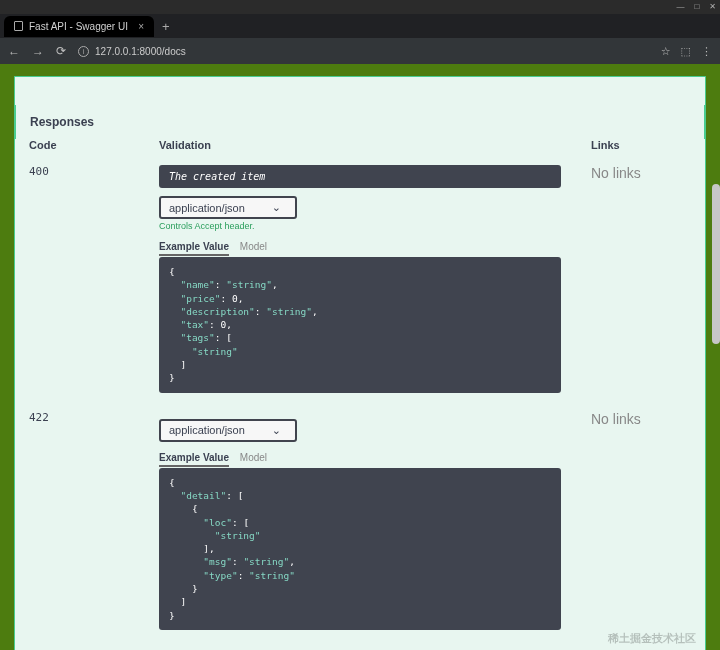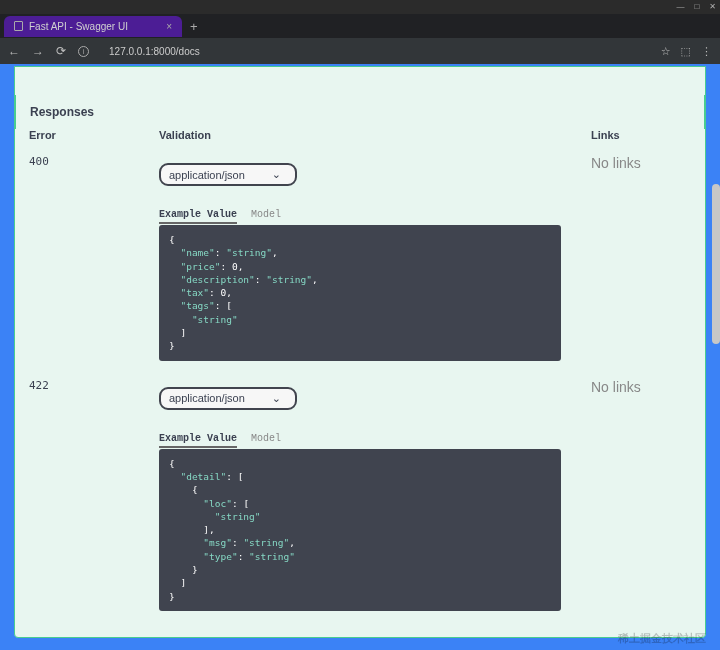--- a/index.html
+++ b/index.html
@@ -1,53 +1,53 @@
 <!DOCTYPE html>
 <html><head>
 <meta charset="utf-8">
 <style>
 * { margin: 0; padding: 0; box-sizing: border-box; }
 body { font-family: -apple-system, BlinkMacSystemFont, "Segoe UI", sans-serif; background: #fff; font-size: 13px; color: #3b4151; }
 .browser-frame { width: 720px; height: 650px; background: #fff; display: flex; flex-direction: column; }
 .titlebar { background: #2b2b2b; height: 14px; display: flex; justify-content: flex-end; align-items: center; padding: 0 4px; gap: 10px; }
 .titlebar span { color: #b0b0b0; font-size: 8px; line-height: 1; }
 .tab-strip { background: #202124; display: flex; align-items: center; height: 24px; padding-left: 4px; }
-.tab { background: #4c1d95; color: #d0d0d0; font-size: 10px; padding: 5px 10px; border-radius: 6px 6px 0 0; display: flex; align-items: center; gap: 6px; width: 178px; }
+.tab { background: #000000; color: #d0d0d0; font-size: 10px; padding: 5px 10px; border-radius: 6px 6px 0 0; display: flex; align-items: center; gap: 6px; width: 150px; }
 .tab .doc-icon { width: 9px; height: 10px; border: 1px solid #aaa; border-radius: 1px; display:inline-block; }
 .tab .close { margin-left: auto; font-size: 10px; color: #aaa; }
 .tab-new { color: #aaa; font-size: 13px; padding: 0 8px; }
 .addr-bar { background: #323639; display: flex; align-items: center; height: 26px; padding: 0 8px; gap: 12px; }
 .addr-bar .nav-icon { color: #bbb; font-size: 12px; }
-.addr-bar .url-field { flex: 1; display: flex; align-items: flex-end; gap: 20px; color: #ccc; font-size: 10px; }
+.addr-bar .url-field { flex: 1; display: flex; align-items: flex-end; gap: 6px; color: #ccc; font-size: 10px; }
 .addr-bar .info-circle { width: 11px; height: 11px; border: 1px solid #aaa; border-radius: 50%; display:flex; align-items:center; justify-content:center; font-size:7px; color:#aaa;}
 .addr-bar .right-icons { display: flex; gap: 10px; color: #bbb; font-size: 11px; }
-.page { flex: 1; overflow: auto; background: #3b82f6; padding: 2px 14px; position: relative; }
+.page { flex: 1; overflow: auto; background: #4d7c0f; padding: 12px 14px; position: relative; }
 .panel { border: 1px solid #49cc90; border-radius: 0 0 4px 4px; background: #e8f6f0; margin-bottom: 16px; }
 .top-space { height: 28px; background: #e8f6f0; }
 .responses-header { padding: 10px 14px; font-size: 12px; color: #3b4151; font-weight: 700; border-right: 1px solid #49cc90; border-left: 1px solid #49cc90;}
 .responses-table { width: 100%; padding: 0 14px 12px 14px; }
 .row-h, .row { display: flex; gap: 10px; }
 .col-code { width: 120px; font-size: 11px; }
 .col-desc { flex: 1; font-size: 11px; }
 .col-links { width: 100px; font-size: 11px; margin-left: 20px; }
 .row-h { color: #3b4151; font-weight: 700; padding-bottom: 10px; }
 .row { padding: 4px 0 14px 0; }
 .code-val { font-family: monospace; font-size: 11px; color: #3b4151; }
 .desc-bar { background: #40444f; color: #fff; font-family: monospace; font-size: 10px; padding: 6px 10px; border-radius: 3px; font-style: italic; }
-.media-select { margin-top: 8px; background: #f7f7f7; border: 2px solid #41444e; border-radius: 9px; font-size: 11px; padding: 3px 14px 3px 8px; width: 138px; display:flex; justify-content:space-between; align-items:center;}
+.media-select { margin-top: 8px; background: #f7f7f7; border: 2px solid #41444e; border-radius: 3px; font-size: 11px; padding: 3px 14px 3px 8px; width: 138px; display:flex; justify-content:space-between; align-items:center;}
 .media-hint { font-size: 9px; margin-top: 2px; }
 .media-hint.green { color: #2a9e5c; }
-.tabs-sm { margin-top: 23px; font-size: 10px; font-family: Liberation Mono, monospace; }
+.tabs-sm { margin-top: 10px; font-size: 10px; }
 .tabs-sm .t1 { font-weight: 700; color: #3b4151; border-bottom: 2px solid #666; padding-bottom: 2px; }
 .tabs-sm .t2 { color: #888; margin-left: 8px; }
 .codeblock { background: #40444f; color: #fff; font-family: monospace; font-size: 9.5px; padding: 8px 10px; border-radius: 3px; margin-top: 5px; white-space: pre; line-height: 1.4; }
 .codeblock .k { color: #86d9c5; }
 .codeblock .s { color: #86d9c5; }
 .nolinks { color: #888; font-size: 14px; }
-.watermark { position: absolute; right: 14px; bottom: 4px; font-size: 11px; color: rgba(0,0,0,0.22); font-weight: 600; pointer-events:none;}
+.watermark { position: absolute; right: 24px; bottom: 4px; font-size: 11px; color: rgba(0,0,0,0.22); font-weight: 600; pointer-events:none;}
 .scrollbar-hint { position:absolute; right:0; top:120px; width:8px; height:160px; background:#c7c7c7; border-radius:4px;}
 </style>
 </head>
 <body>
 
 <div class="browser-frame">
   <div class="titlebar">
     <span>—</span>
     <span>□</span>
     <span>✕</span>
@@ -74,32 +74,34 @@
       <span>⋮</span>
     </div>
   </div>
 
   <div class="page">
     <div class="panel">
       <div class="top-space"></div>
       <div class="responses-header">Responses</div>
       <div class="responses-table">
         <div class="row-h">
-          <div class="col-code">Error</div>
+          <div class="col-code">Code</div>
           <div class="col-desc">Validation</div>
           <div class="col-links">Links</div>
         </div>
         <div id="rows">
   <div class="row">
     <div class="col-code"><span class="code-val">400</span></div>
     <div class="col-desc">
+      <div class="desc-bar">The created item</div>
       <div class="media-select">
                   <span>application/json</span>
                   <span>⌄</span>
                 </div>
+      <div class="media-hint green">Controls Accept header.</div>
       <div class="tabs-sm">
         <span class="t1">Example Value</span>
         <span class="t2">Model</span>
       </div>
       <div class="codeblock">{
   <span class="k">"name"</span>: <span class="s">"string"</span>,
   <span class="k">"price"</span>: 0,
   <span class="k">"description"</span>: <span class="s">"string"</span>,
   <span class="k">"tax"</span>: 0,
   <span class="k">"tags"</span>: [

